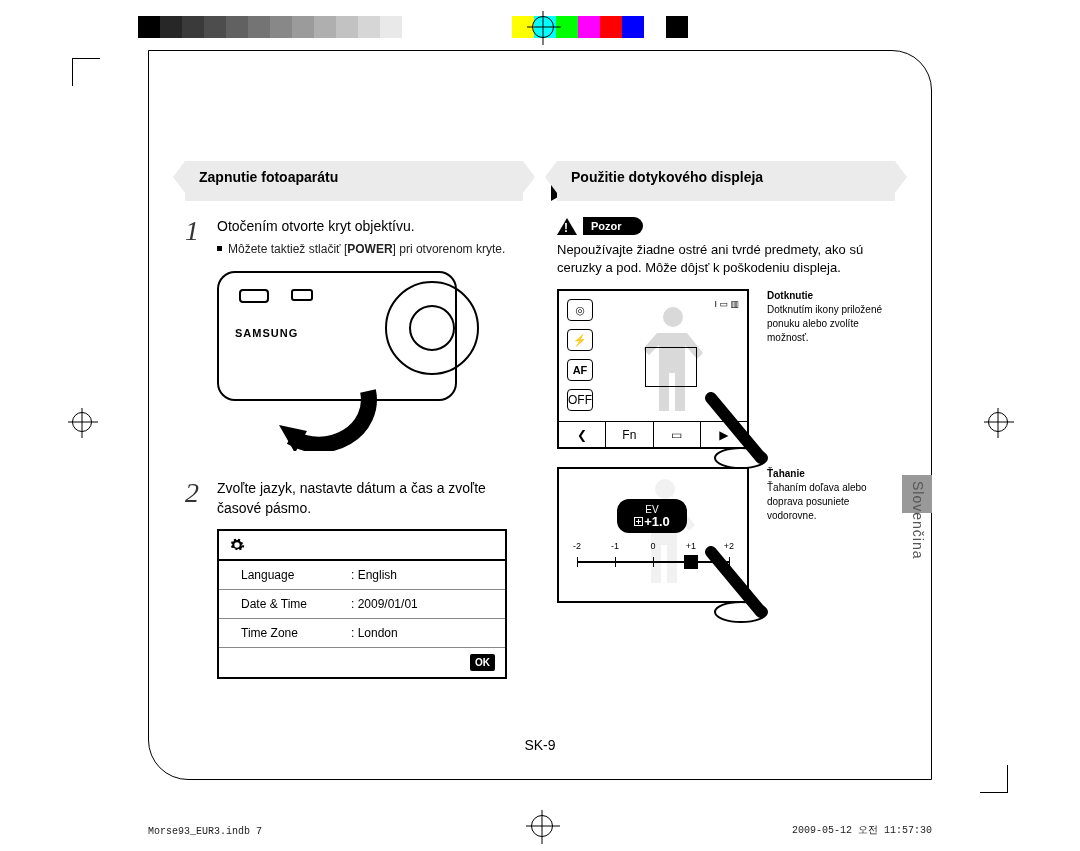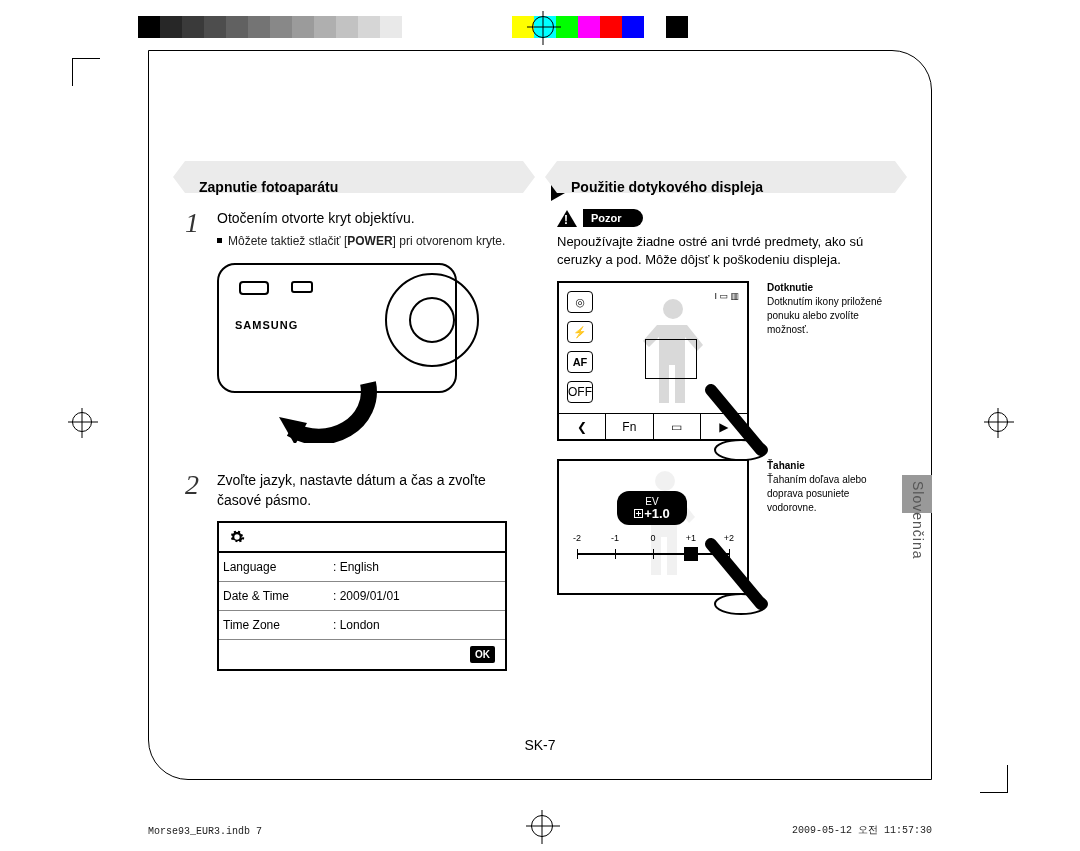--- a/index.html
+++ b/index.html
@@ -24,21 +24,21 @@
   .reg-side { position:absolute; width:20px; height:20px; border:1px solid #000; border-radius:50%; }
   .reg-side::before,.reg-side::after{content:"";position:absolute;background:#000;}
   .reg-side::before{left:50%;top:-5px;width:1px;height:30px;transform:translateX(-0.5px);}
   .reg-side::after{top:50%;left:-5px;height:1px;width:30px;transform:translateY(-0.5px);}
   .reg-side.l{ top:412px; left:72px; }
   .reg-side.r{ top:412px; right:72px; }
 
   .cols { display:flex; gap:34px; }
   .col { width: 338px; }
 
-  .ribbon { position:relative; background:#ebebeb; height:32px; line-height:32px; padding:10px 14px; font-weight:bold; font-size:14px; margin-bottom:16px; }
+  .ribbon { position:relative; background:#ebebeb; height:40px; line-height:32px; padding:0 14px; font-weight:bold; font-size:14px; margin-bottom:16px; }
   .ribbon::before, .ribbon::after { content:""; position:absolute; top:0; width:0; height:0; }
   .ribbon::before { left:-12px; border-top:16px solid transparent; border-bottom:16px solid transparent; border-right:12px solid #ebebeb; }
   .ribbon::after  { right:-12px; border-top:16px solid transparent; border-bottom:16px solid transparent; border-left:12px solid #ebebeb; }
   .rib-icon { position:absolute; right:-42px; top:8px; }
   .tri-play { width:0;height:0;border-top:8px solid transparent;border-bottom:8px solid transparent;border-left:14px solid #000; }
   .sq-stop { width:14px;height:14px;background:#000; }
 
   .step { display:flex; gap:10px; margin-bottom:8px; }
   .step-num { font-style: italic; font-family: Georgia, "Times New Roman", serif; font-size:28px; line-height:1; width:22px; color:#333; }
   .step-body { flex:1; font-size:13px; line-height:1.4; }
@@ -52,21 +52,21 @@
   .cam-lens::after{ content:""; position:absolute; inset:22px; border:2px solid #000; border-radius:50%; }
   .cam-brand { position:absolute; top:62px; left:18px; font-size:11px; font-weight:bold; letter-spacing:1px; }
   .cam-viewf { position:absolute; top:24px; left:22px; width:30px; height:14px; border:2px solid #000; border-radius:4px; }
   .cam-flash { position:absolute; top:24px; left:74px; width:22px; height:12px; border:2px solid #000; border-radius:3px; }
   .rotate-arrow { position:absolute; bottom:14px; left:56px; width:110px; height:70px; }
   .rotate-arrow svg { width:100%; height:100%; }
 
   .menu-box { width:290px; border:2px solid #000; margin:10px 0 0 32px; font-size:12px; }
   .menu-head { display:flex; align-items:center; padding:6px 10px; border-bottom:2px solid #000; }
   .gear-icon svg { width:16px; height:16px; display:block; }
-  .menu-row { display:flex; padding:7px 4px; border-bottom:1px solid #888; }
+  .menu-row { display:flex; padding:7px 22px; border-bottom:1px solid #888; }
   .menu-row:last-of-type{ border-bottom:2px solid #000; }
   .menu-row .k { width:110px; }
   .menu-foot { display:flex; justify-content:flex-end; padding:6px 10px; }
   .ok-btn { background:#000; color:#fff; font-size:10px; font-weight:bold; padding:3px 5px; border-radius:2px; }
 
   .para { font-size:13px; line-height:1.4; margin-bottom:14px; }
 
   .warn { display:flex; align-items:center; gap:6px; margin-bottom:6px; }
   .warn-tri { width:0;height:0;border-left:10px solid transparent;border-right:10px solid transparent;border-bottom:17px solid #000; position:relative; }
   .warn-tri::after { content:"!"; position:absolute; left:-3px; top:3px; color:#fff; font-size:12px; font-weight:bold; }
@@ -299,21 +299,21 @@
           </div>
         </div>
         <div class="desc">
           <b>Ťahanie</b><br>
           <span>Ťahaním doľava alebo doprava posuniete vodorovne.</span>
         </div>
       </div>
     </div>
   </div>
 
-  <div class="page-num">SK-7</div>
+  <div class="page-num">SK-9</div>
 
   <div class="lang-tab">
     <div class="shade"></div>
     <div class="txt">Slovenčina</div>
   </div>
 </div>
 
 <div class="imprint l">Morse93_EUR3.indb   7</div>
 <div class="imprint r">2009-05-12   오전 11:57:30</div>
 

